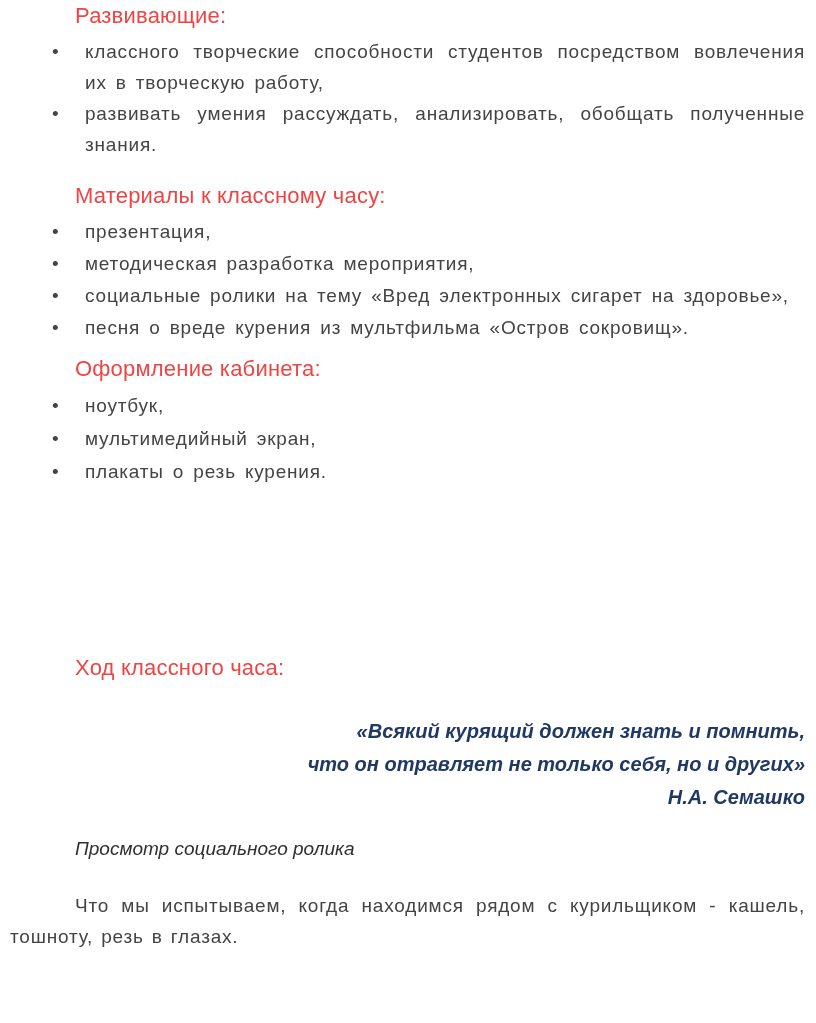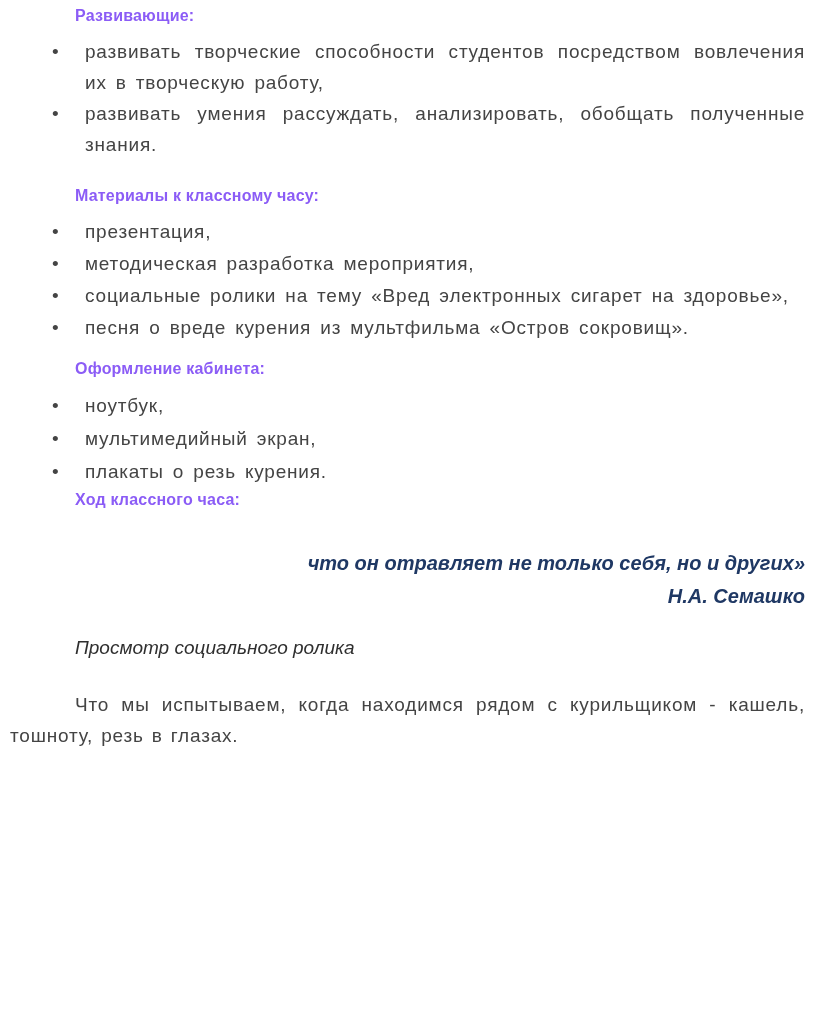--- a/index.html
+++ b/index.html
@@ -16,24 +16,24 @@
   }
   .page {
     box-sizing: border-box;
     width: 816px;
     height: 1023px;
     padding: 4px 11px 0 10px;
     background: #ffffff;
   }
   .heading {
     margin: 0 0 0 65px;
-    font-size: 16px;
+    font-size: 22px;
     line-height: 24px;
-    font-weight: bold;
-    color: #8b5cf6;
+    font-weight: normal;
+    color: #ef4444;
     letter-spacing: 0.2px;
   }
   ul.bullets {
     list-style: none;
     margin: 8px 0 0 0;
     padding: 0;
   }
   ul.bullets li {
     position: relative;
     padding-left: 75px;
@@ -46,21 +46,21 @@
     position: absolute;
     left: 42px;
     letter-spacing: 0;
     word-spacing: 0;
   }
   .sec-develop li { line-height: 31px; }
   .sec-materials li { line-height: 32px; }
   .sec-decor li { line-height: 33px; }
   .sec-materials-h { margin-top: 24px; }
   .sec-decor-h { margin-top: 13px; }
-  .flow-heading { }
+  .flow-heading { margin-top: 168px; }
   .epigraph {
     margin: 35px 0 0 0;
     text-align: right;
     font-size: 20px;
     line-height: 33px;
     font-weight: bold;
     font-style: italic;
     color: #1f3864;
   }
   .subheading {
@@ -88,21 +88,21 @@
 </head>
 <body>
 
 <div class="page">
 
   <section>
     <h2 class="heading">Развивающие:</h2>
     <ul class="bullets sec-develop">
       <li>
         <span class="marker">•</span>
-        <span>развивать творческие способности студентов посредством вовлечения их в творческую работу,</span>
+        <span>классного творческие способности студентов посредством вовлечения их в творческую работу,</span>
       </li>
       <li>
         <span class="marker">•</span>
         <span>развивать умения рассуждать, анализировать, обобщать полученные знания.</span>
       </li>
     </ul>
   </section>
 
   <section>
     <h2 class="heading sec-materials-h">Материалы к классному часу:</h2>
@@ -140,20 +140,21 @@
       <li>
         <span class="marker">•</span>
         <span>плакаты о резь курения.</span>
       </li>
     </ul>
   </section>
 
   <h2 class="heading flow-heading">Ход классного часа:</h2>
 
   <div class="epigraph">
+    <div>«Всякий курящий должен знать и помнить,</div>
     <div>что он отравляет не только себя, но и других»</div>
     <div>Н.А. Семашко</div>
   </div>
 
   <h3 class="subheading">Просмотр социального ролика</h3>
 
   <div class="body-text">
     <p>Что мы испытываем, когда находимся рядом с курильщиком - кашель, тошноту, резь в глазах.</p>
   </div>
 

